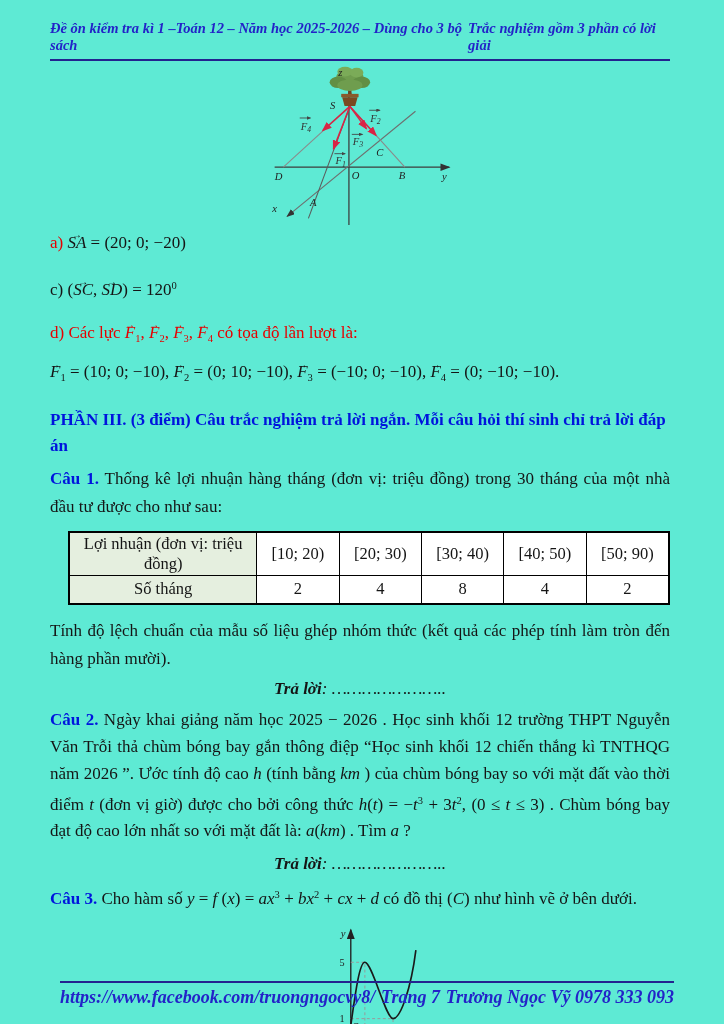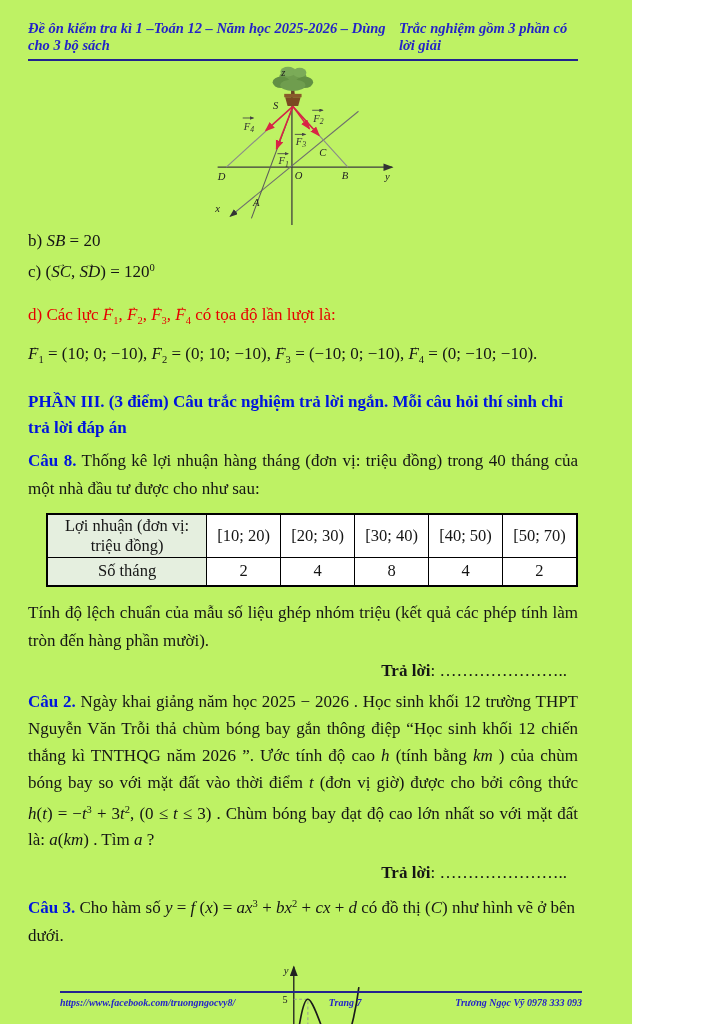--- a/index.html
+++ b/index.html
@@ -1,35 +1,35 @@
 <!DOCTYPE html>
 <html><head>
 <meta charset="utf-8">
 <style>
   html,body{margin:0;padding:0;background:#ffffff;}
   .page{
-    width:632px;height:1024px;background:#bef264;position:relative;overflow:hidden;
-    box-sizing:border-box;padding:20px 54px 0 28px;
+    width:724px;height:1024px;background:#5eead4;position:relative;overflow:hidden;
+    box-sizing:border-box;padding:20px 54px 0 50px;
     font-family:"Liberation Serif",serif;color:#151515;font-size:17px;
   }
   
   .hdr{display:flex;justify-content:space-between;align-items:flex-end;
     font-size:14.5px;font-weight:bold;font-style:italic;color:#2323c8;
     padding-bottom:5px;border-bottom:2px solid #23238f;}
   
   .figwrap{text-align:center;margin-top:2px;line-height:0;}
   
   .stmt{margin:4px 0 0;line-height:24px;}
   .stmt.sb{margin-top:2px;}
-  .stmt.sc{margin-top:2px;line-height:26px;}
+  .stmt.sc{margin-top:18px;line-height:26px;}
   .stmt.sd{margin-top:18px;color:#e60000;}
   .stmt.sv{margin-top:8px;line-height:26px;}
   .part3{margin:15px 0 0;line-height:26px;font-weight:bold;color:#0014dd;}
   .para{margin:6px 0 0;line-height:28px;text-align:justify;}
-  .ans{margin:2px 11px 0;line-height:27px;text-align:right;}
+  .ans{margin:2px 11px 0;line-height:27px;text-align:center;font-style:italic;}
   .q2p{margin:4px 0 6px;line-height:27px;}
   .q3p{margin:4px 0 8px;line-height:28px;text-align:left;}
   
   .rk-t{}
   .rk-i{font-style:italic;}
   .rk-b{font-weight:bold;}
   .rk-red{color:#e60000;}
   .rk-lbl{color:#0014dd;font-weight:bold;}
   .rk-vec{font-style:italic;position:relative;display:inline-block;}
   .rk-vec::after{content:"\2192";position:absolute;left:50%;top:-0.78em;
@@ -39,21 +39,21 @@
   
   table.stat{border-collapse:collapse;margin:10px 0 0 18px;border:2px solid #000;}
   table.stat td{border:1.5px solid #000;font-size:16.5px;padding:1px 8px;height:25px;
     text-align:center;background:#fff;}
   table.stat td.g{background:#e5efdf;text-align:center;width:206px;}
   table.stat td.n{width:76px;}
   
   .ftr{position:absolute;left:60px;right:50px;bottom:16px;
     display:flex;justify-content:space-between;align-items:flex-end;
     border-top:2.5px solid #23238f;padding-top:4px;
-    font-size:10px;font-weight:bold;font-style:italic;color:#2323c8;}
+    font-size:18px;font-weight:bold;font-style:italic;color:#2323c8;}
   .ftr a{color:#2323c8;text-decoration:none;cursor:pointer;}
   
   .axl{font-family:"Liberation Serif",serif;font-style:italic;font-size:11px;fill:#333;}
   .axl2{font-family:"Liberation Serif",serif;font-style:italic;font-size:11px;fill:#222;}
   .tick{font-family:"Liberation Serif",serif;font-size:10.5px;fill:#222;}
   .fsub{font-size:8px;}
 </style>
 </head>
 <body>
 
@@ -125,51 +125,51 @@
         <line x1="96" y1="74" x2="107" y2="74" stroke="#444" stroke-width="0.9" marker-end="url(#fa)"></line>
         <text class="axl" x="97" y="85"><tspan>F</tspan><tspan class="fsub" dy="2.5">3</tspan></text>
       </g>
       <g>
         <line x1="114" y1="49" x2="125" y2="49" stroke="#444" stroke-width="0.9" marker-end="url(#fa)"></line>
         <text class="axl" x="115" y="61"><tspan>F</tspan><tspan class="fsub" dy="2.5">2</tspan></text>
       </g>
     </svg>
   </div>
 
-  <p class="stmt sb"><span class="rk-t">b) </span><span class="rk-i">SB</span><span class="rk-t"> = 20</span></p>
+  <p class="stmt"><span class="rk-red">a) </span><span class="rk-vec">SA</span><span class="rk-t"> = (20; 0; −20)</span></p>
   <p class="stmt sc"><span class="rk-t">c) (</span><span class="rk-vec">SC</span><span class="rk-t">, </span><span class="rk-vec">SD</span><span class="rk-t">) = 120</span><sup>0</sup></p>
   <p class="stmt sd"><span class="rk-t">d) Các lực </span><span class="rk-vec">F</span><sub>1</sub><span class="rk-t">, </span><span class="rk-vec">F</span><sub>2</sub><span class="rk-t">, </span><span class="rk-vec">F</span><sub>3</sub><span class="rk-t">, </span><span class="rk-vec">F</span><sub>4</sub><span class="rk-t"> có tọa độ lần lượt là:</span></p>
   <p class="stmt sv"><span class="rk-vec">F</span><sub>1</sub><span class="rk-t"> = (10; 0; −10), </span><span class="rk-vec">F</span><sub>2</sub><span class="rk-t"> = (0; 10; −10), </span><span class="rk-vec">F</span><sub>3</sub><span class="rk-t"> = (−10; 0; −10), </span><span class="rk-vec">F</span><sub>4</sub><span class="rk-t"> = (0; −10; −10).</span></p>
 
   <p class="part3">PHẦN III. (3 điểm) Câu trắc nghiệm trả lời ngắn. Mỗi câu hỏi thí sinh chỉ trả lời đáp án</p>
 
-  <p class="para"><span class="rk-lbl">Câu 8.</span><span class="rk-t">   Thống kê lợi nhuận hàng tháng (đơn vị: triệu đồng) trong 40 tháng của một nhà đầu tư được cho như sau:</span></p>
+  <p class="para"><span class="rk-lbl">Câu 1.</span><span class="rk-t">   Thống kê lợi nhuận hàng tháng (đơn vị: triệu đồng) trong 30 tháng của một nhà đầu tư được cho như sau:</span></p>
 
   <table class="stat">
     <tbody>
         <tr>
       <td class="g">Lợi nhuận (đơn vị: triệu đồng)</td>
       <td class="n">[10; 20)</td>
       <td class="n">[20; 30)</td>
       <td class="n">[30; 40)</td>
       <td class="n">[40; 50)</td>
-      <td class="n">[50; 70)</td>
+      <td class="n">[50; 90)</td>
     </tr>
     <tr>
       <td class="g">Số tháng</td>
       <td class="n">2</td>
       <td class="n">4</td>
       <td class="n">8</td>
       <td class="n">4</td>
       <td class="n">2</td>
     </tr>
   </tbody>
     </table>
 
-  <p class="para" style="margin-top:12px">Tính độ lệch chuẩn của mẫu số liệu ghép nhóm triệu (kết quả các phép tính làm tròn đến hàng phần mười).</p>
+  <p class="para" style="margin-top:12px">Tính độ lệch chuẩn của mẫu số liệu ghép nhóm thức (kết quả các phép tính làm tròn đến hàng phần mười).</p>
   <p class="ans"><span class="rk-b">Trả lời</span><span class="rk-t">: …………………..</span></p>
 
   <p class="para q2p"><span class="rk-lbl">Câu 2.</span><span class="rk-t">   Ngày khai giảng năm học 2025 − 2026 . Học sinh khối 12 trường THPT Nguyễn Văn Trỗi thả chùm bóng bay gắn thông điệp “Học sinh khối 12 chiến thắng kì TNTHQG năm 2026 ”. Ước tính độ cao </span><span class="rk-i">h</span><span class="rk-t"> (tính bằng </span><span class="rk-i">km</span><span class="rk-t"> ) của chùm bóng bay so với mặt đất vào thời điểm </span><span class="rk-i">t</span><span class="rk-t"> (đơn vị giờ) được cho bởi công thức </span><span class="rk-i">h</span><span class="rk-t">(</span><span class="rk-i">t</span><span class="rk-t">) = −</span><span class="rk-i">t</span><sup>3</sup><span class="rk-t"> + 3</span><span class="rk-i">t</span><sup>2</sup><span class="rk-t">, (0 ≤ </span><span class="rk-i">t</span><span class="rk-t"> ≤ 3) . Chùm bóng bay đạt độ cao lớn nhất so với mặt đất là: </span><span class="rk-i">a</span><span class="rk-t">(</span><span class="rk-i">km</span><span class="rk-t">) . Tìm </span><span class="rk-i">a</span><span class="rk-t"> ?</span></p>
   <p class="ans"><span class="rk-b">Trả lời</span><span class="rk-t">: …………………..</span></p>
 
   <p class="para q3p"><span class="rk-lbl">Câu 3.</span><span class="rk-t">   Cho hàm số </span><span class="rk-i">y</span><span class="rk-t"> = </span><span class="rk-i">f</span><span class="rk-t"> (</span><span class="rk-i">x</span><span class="rk-t">) = </span><span class="rk-i">ax</span><sup>3</sup><span class="rk-t"> + </span><span class="rk-i">bx</span><sup>2</sup><span class="rk-t"> + </span><span class="rk-i">cx</span><span class="rk-t"> + </span><span class="rk-i">d</span><span class="rk-t">  có đồ thị (</span><span class="rk-i">C</span><span class="rk-t">) như hình vẽ ở bên dưới.</span></p>
 
   <div class="figwrap">
     <svg width="175" height="136" viewBox="0 0 180 140">
       <defs>

